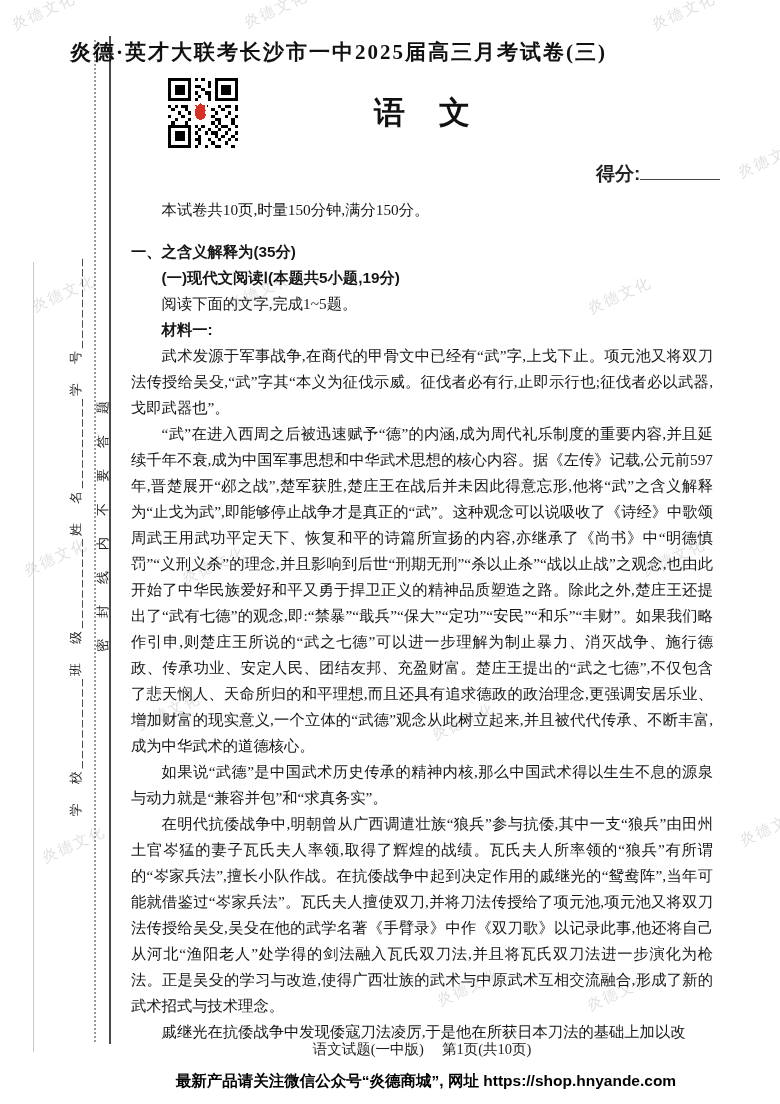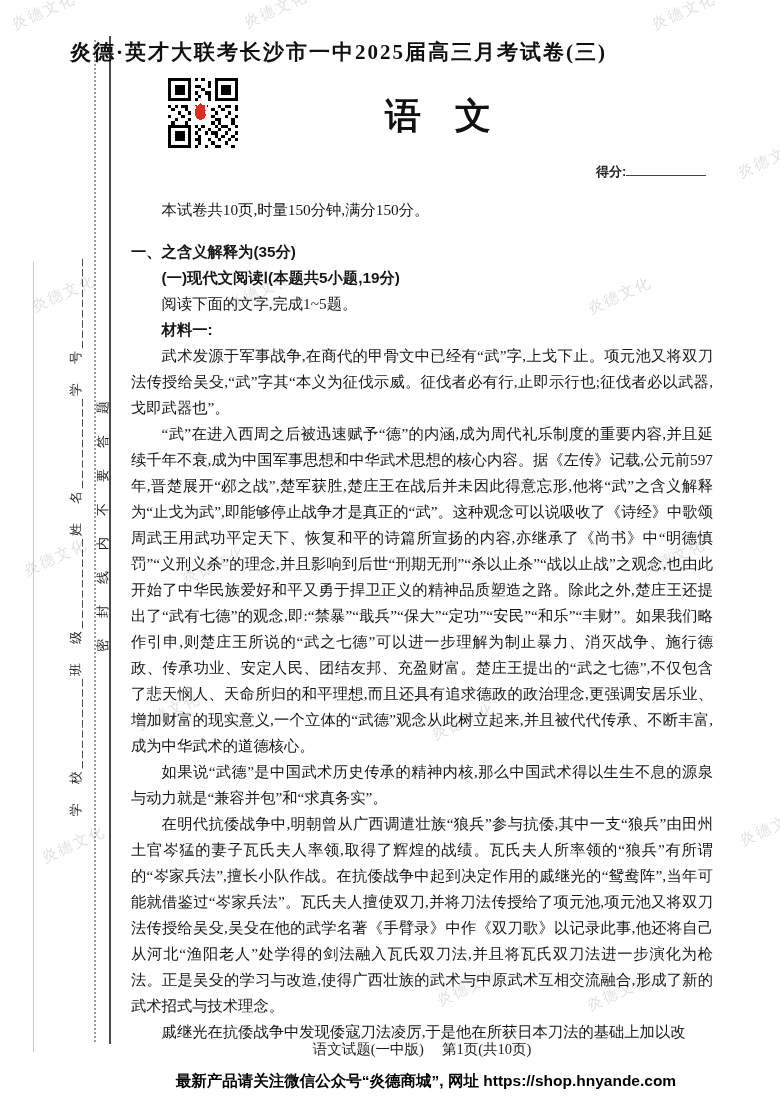--- a/index.html
+++ b/index.html
@@ -10,25 +10,25 @@
   .wm {
     position:absolute; color:#9a9a9a; opacity:.30; font-size:15px;
     transform:rotate(-24deg); letter-spacing:2px; white-space:nowrap;
     font-family:"Liberation Sans", sans-serif; pointer-events:none;
   }
   .title {
     position:absolute; top:38px; left:0; width:677px; text-align:center;
     font-size:21px; font-weight:bold; letter-spacing:2px; color:#111;
   }
   .subject {
-    position:absolute; top:92px; left:164px; width:582px; text-align:center;
-    font-size:36px; font-weight:bold; letter-spacing:34px; color:#111;
+    position:absolute; top:92px; left:148px; width:582px; text-align:center;
+    font-size:31px; font-weight:bold; letter-spacing:34px; color:#111;
   }
   .qr { position:absolute; left:168px; top:78px; width:70px; height:70px; }
-  .score { position:absolute; top:161px; left:596px; font-size:13px; font-weight:bold;
+  .score { position:absolute; top:161px; left:596px; font-size:19px; font-weight:bold;
            font-family:"Liberation Sans", sans-serif; color:#222; }
   .score .blank { display:inline-block; width:80px; height:14px; border-bottom:1.5px solid #444; }
 
   
   .line-solid  { position:absolute; left:109px; top:36px;  width:2px; height:1008px; background:#4a4a4a; }
   .line-dotted { position:absolute; left:94px;  top:40px;  width:0;   height:1002px; border-left:2px dotted #999; }
   .scan-edge   { position:absolute; left:33px;  top:262px; width:1px; height:790px;  background:#c9c9c9; }
   .seal-fields {
     position:absolute; left:-244px; top:527px; width:640px; height:18px;
     transform:rotate(-90deg); text-align:center; font-size:13px; letter-spacing:3px;

